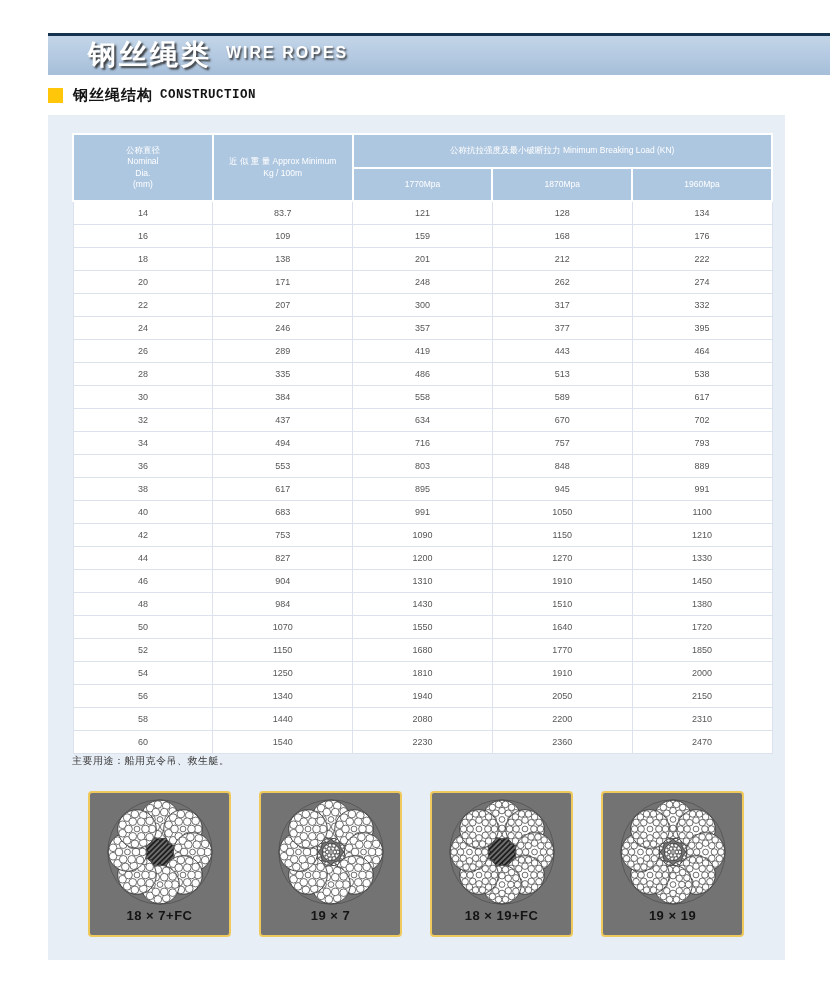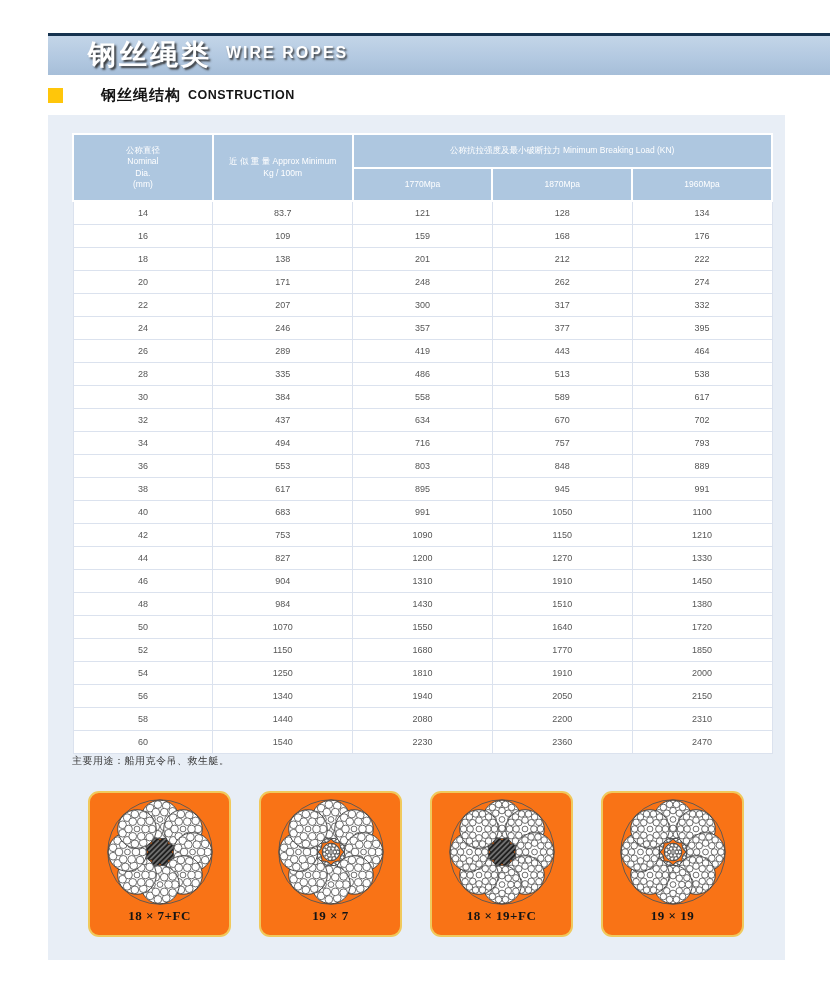--- a/index.html
+++ b/index.html
@@ -16,43 +16,43 @@
   .title-zh{
     font-size:28px;font-weight:bold;color:#fff;letter-spacing:3px;
     text-shadow:2px 2px 2px rgba(45,45,45,.9);
   }
   .title-en{
     font-size:16px;font-weight:bold;color:#fff;letter-spacing:2px;margin-left:14px;margin-top:8px;
     text-shadow:1.5px 2px 2px rgba(45,45,45,.85);
   }
   .section{position:absolute;left:48px;top:86px;display:flex;align-items:center;height:18px;}
   .bullet{width:15px;height:15px;background:var(--accent-yellow,#ffc60a);margin-right:10px;}
-  .sec-zh{font-size:15px;font-weight:bold;color:#141414;letter-spacing:1px;margin-left:28px;}
-  .sec-en{font-size:12.5px;font-weight:bold;color:#141414;margin-left:7px;letter-spacing:.5px;}
+  .sec-zh{font-size:15px;font-weight:bold;color:#141414;letter-spacing:1px;}
+  .sec-en{font-size:12.5px;font-weight:bold;color:#141414;margin-left:7px;letter-spacing:.5px;font-family:Liberation Mono, monospace;}
   .panel{position:absolute;left:48px;top:115px;width:737px;height:845px;background:var(--panel-bg,#e8eef6);}
   table.spec{
     position:absolute;left:24px;top:18px;width:701px;
     border-collapse:collapse;table-layout:fixed;
   }
   table.spec col{width:20%;}
   thead td{
     background:var(--header-cell-bg,#aec7e0);color:#fff;border:2px solid #ffffff;
     text-align:center;vertical-align:middle;font-size:8.5px;line-height:1.3;padding:10px 0;
   }
   thead tr.t1{height:34px;}
   thead tr.t2{height:25px;}
   tbody td{
     background:#fff;border:1px solid #dbe2ee;height:22px;
     text-align:center;vertical-align:middle;font-size:9px;color:#565656;padding:0;
   }
   .note{position:absolute;left:24px;top:639px;font-size:10px;color:#3a3a3a;letter-spacing:.5px;}
   .cards{position:absolute;left:40px;top:676px;display:flex;gap:28px;}
   .card{
-    width:139px;height:142px;background:#f97316;border:2px solid var(--card-border,#f0c95c);
-    border-radius:11px;box-sizing:content-box;font-family:Liberation Serif, serif;
+    width:139px;height:142px;background:#737373;border:2px solid var(--card-border,#f0c95c);
+    border-radius:4px;box-sizing:content-box;
   }
   .card svg{display:block;margin:4px auto 0;}
   .card-label{text-align:center;font-weight:bold;font-size:13px;color:#141414;margin-top:1px;letter-spacing:.5px;}
 </style>
 </head>
 <body>
 
 <div class="banner">
   <span class="title-zh">钢丝绳类</span>
   <span class="title-en">WIRE ROPES</span>

